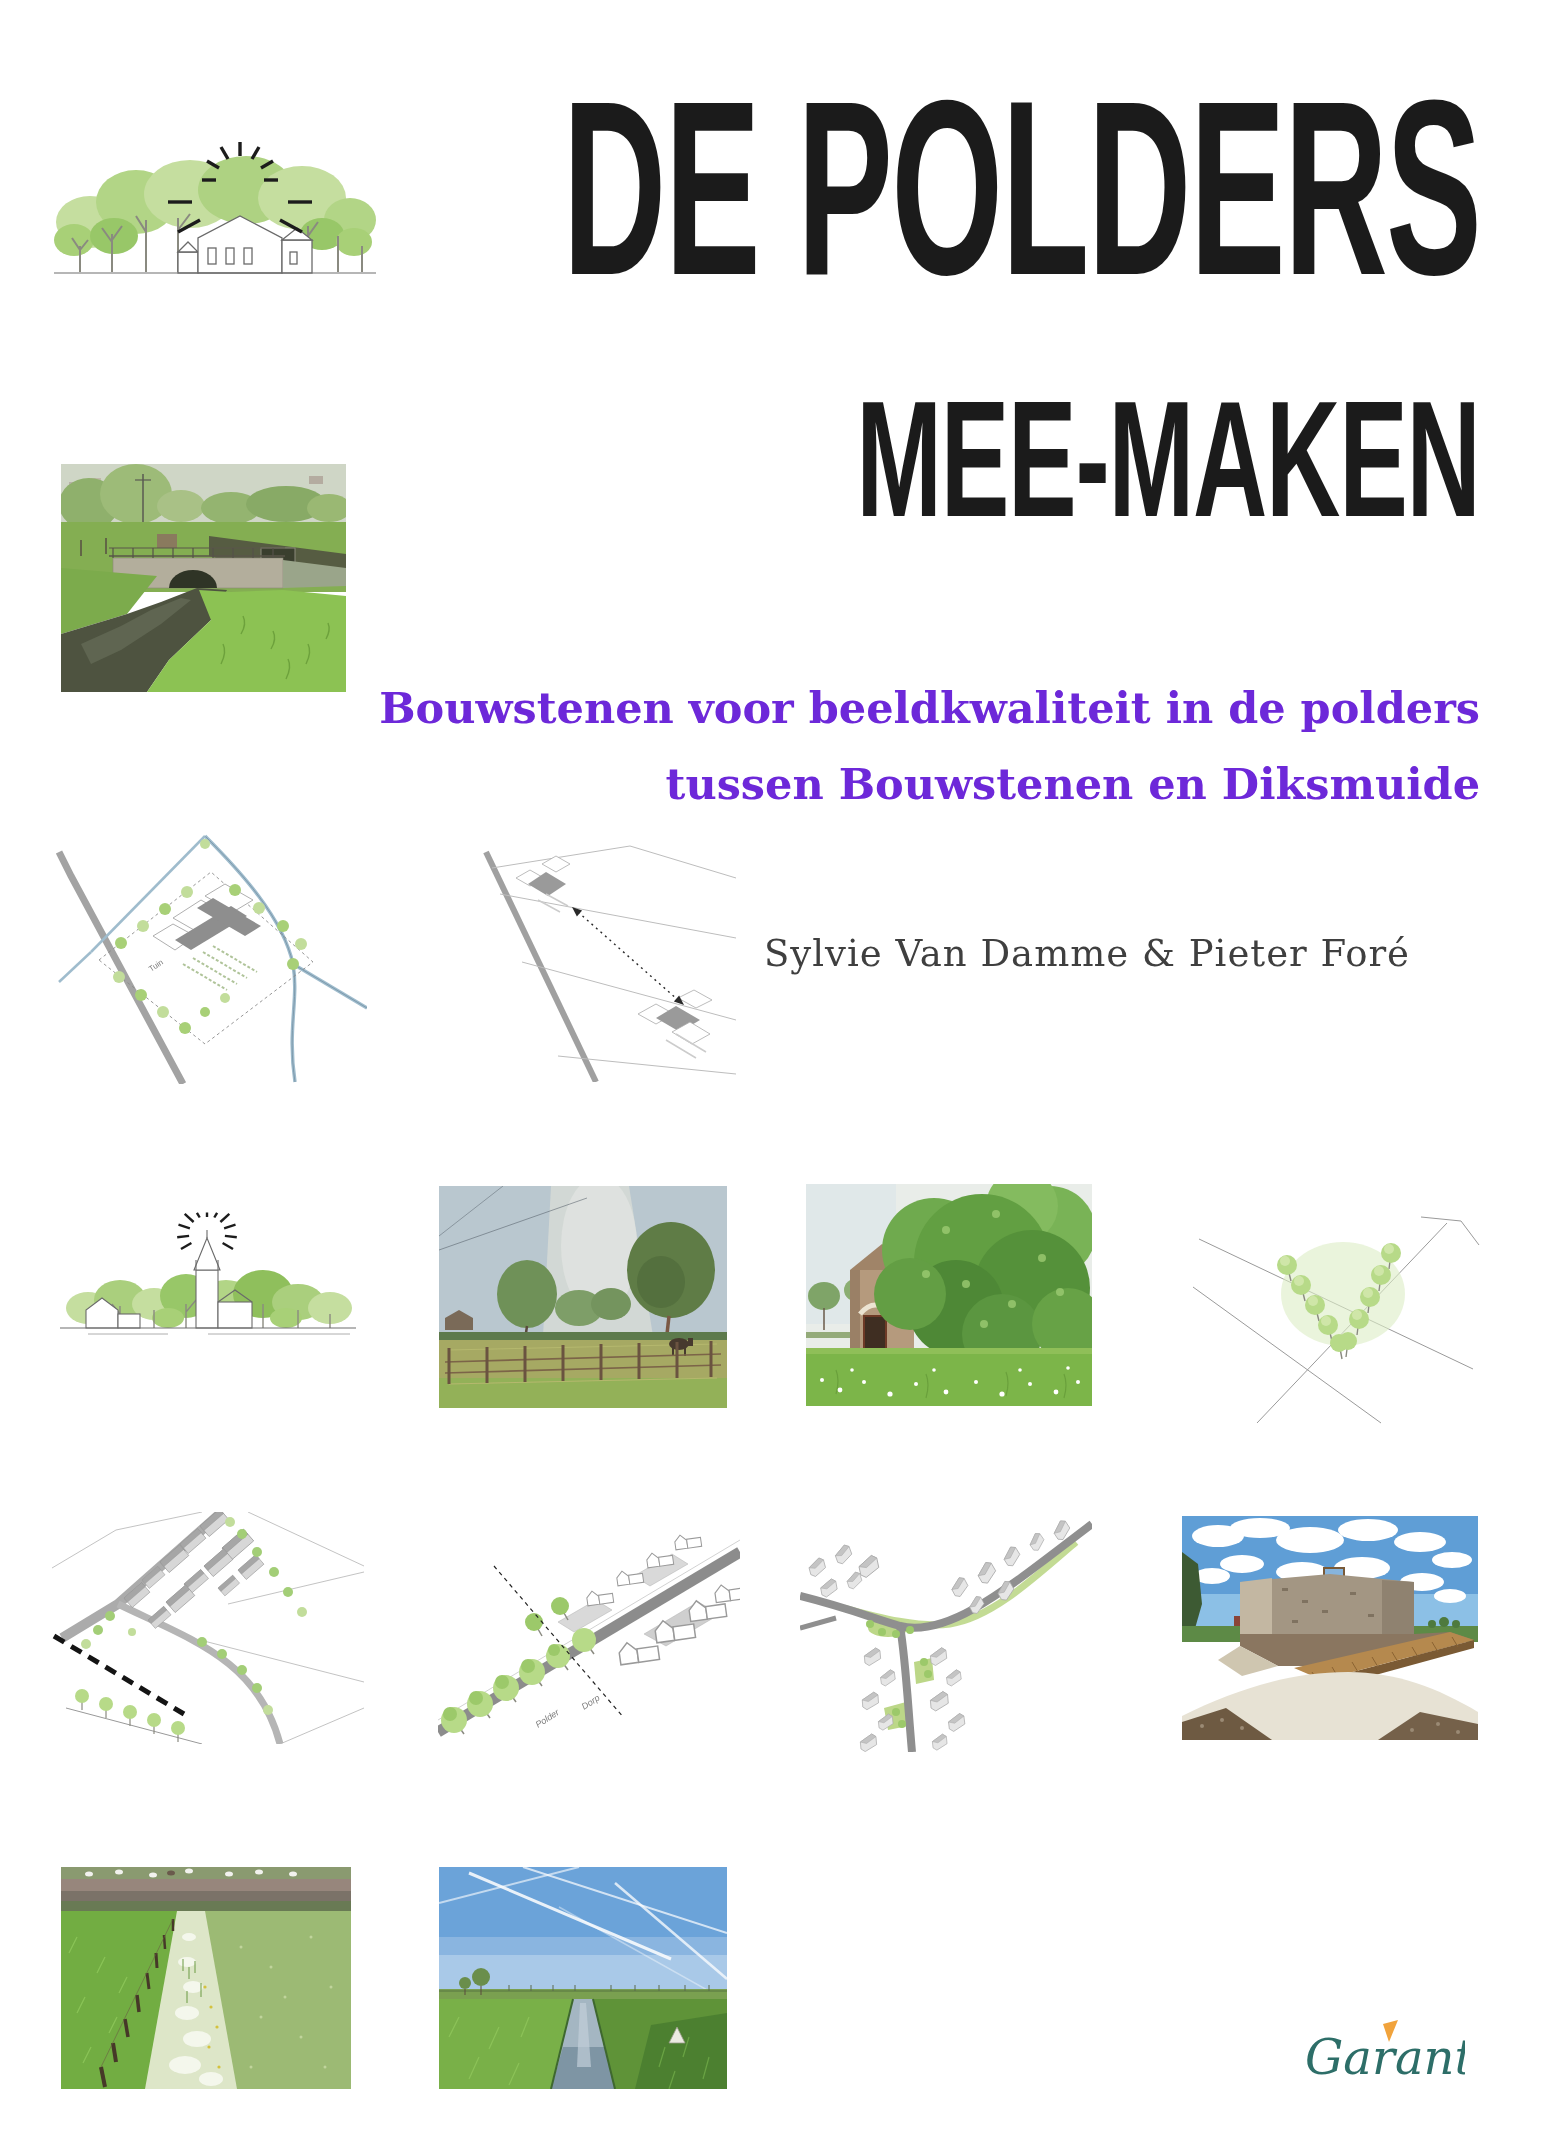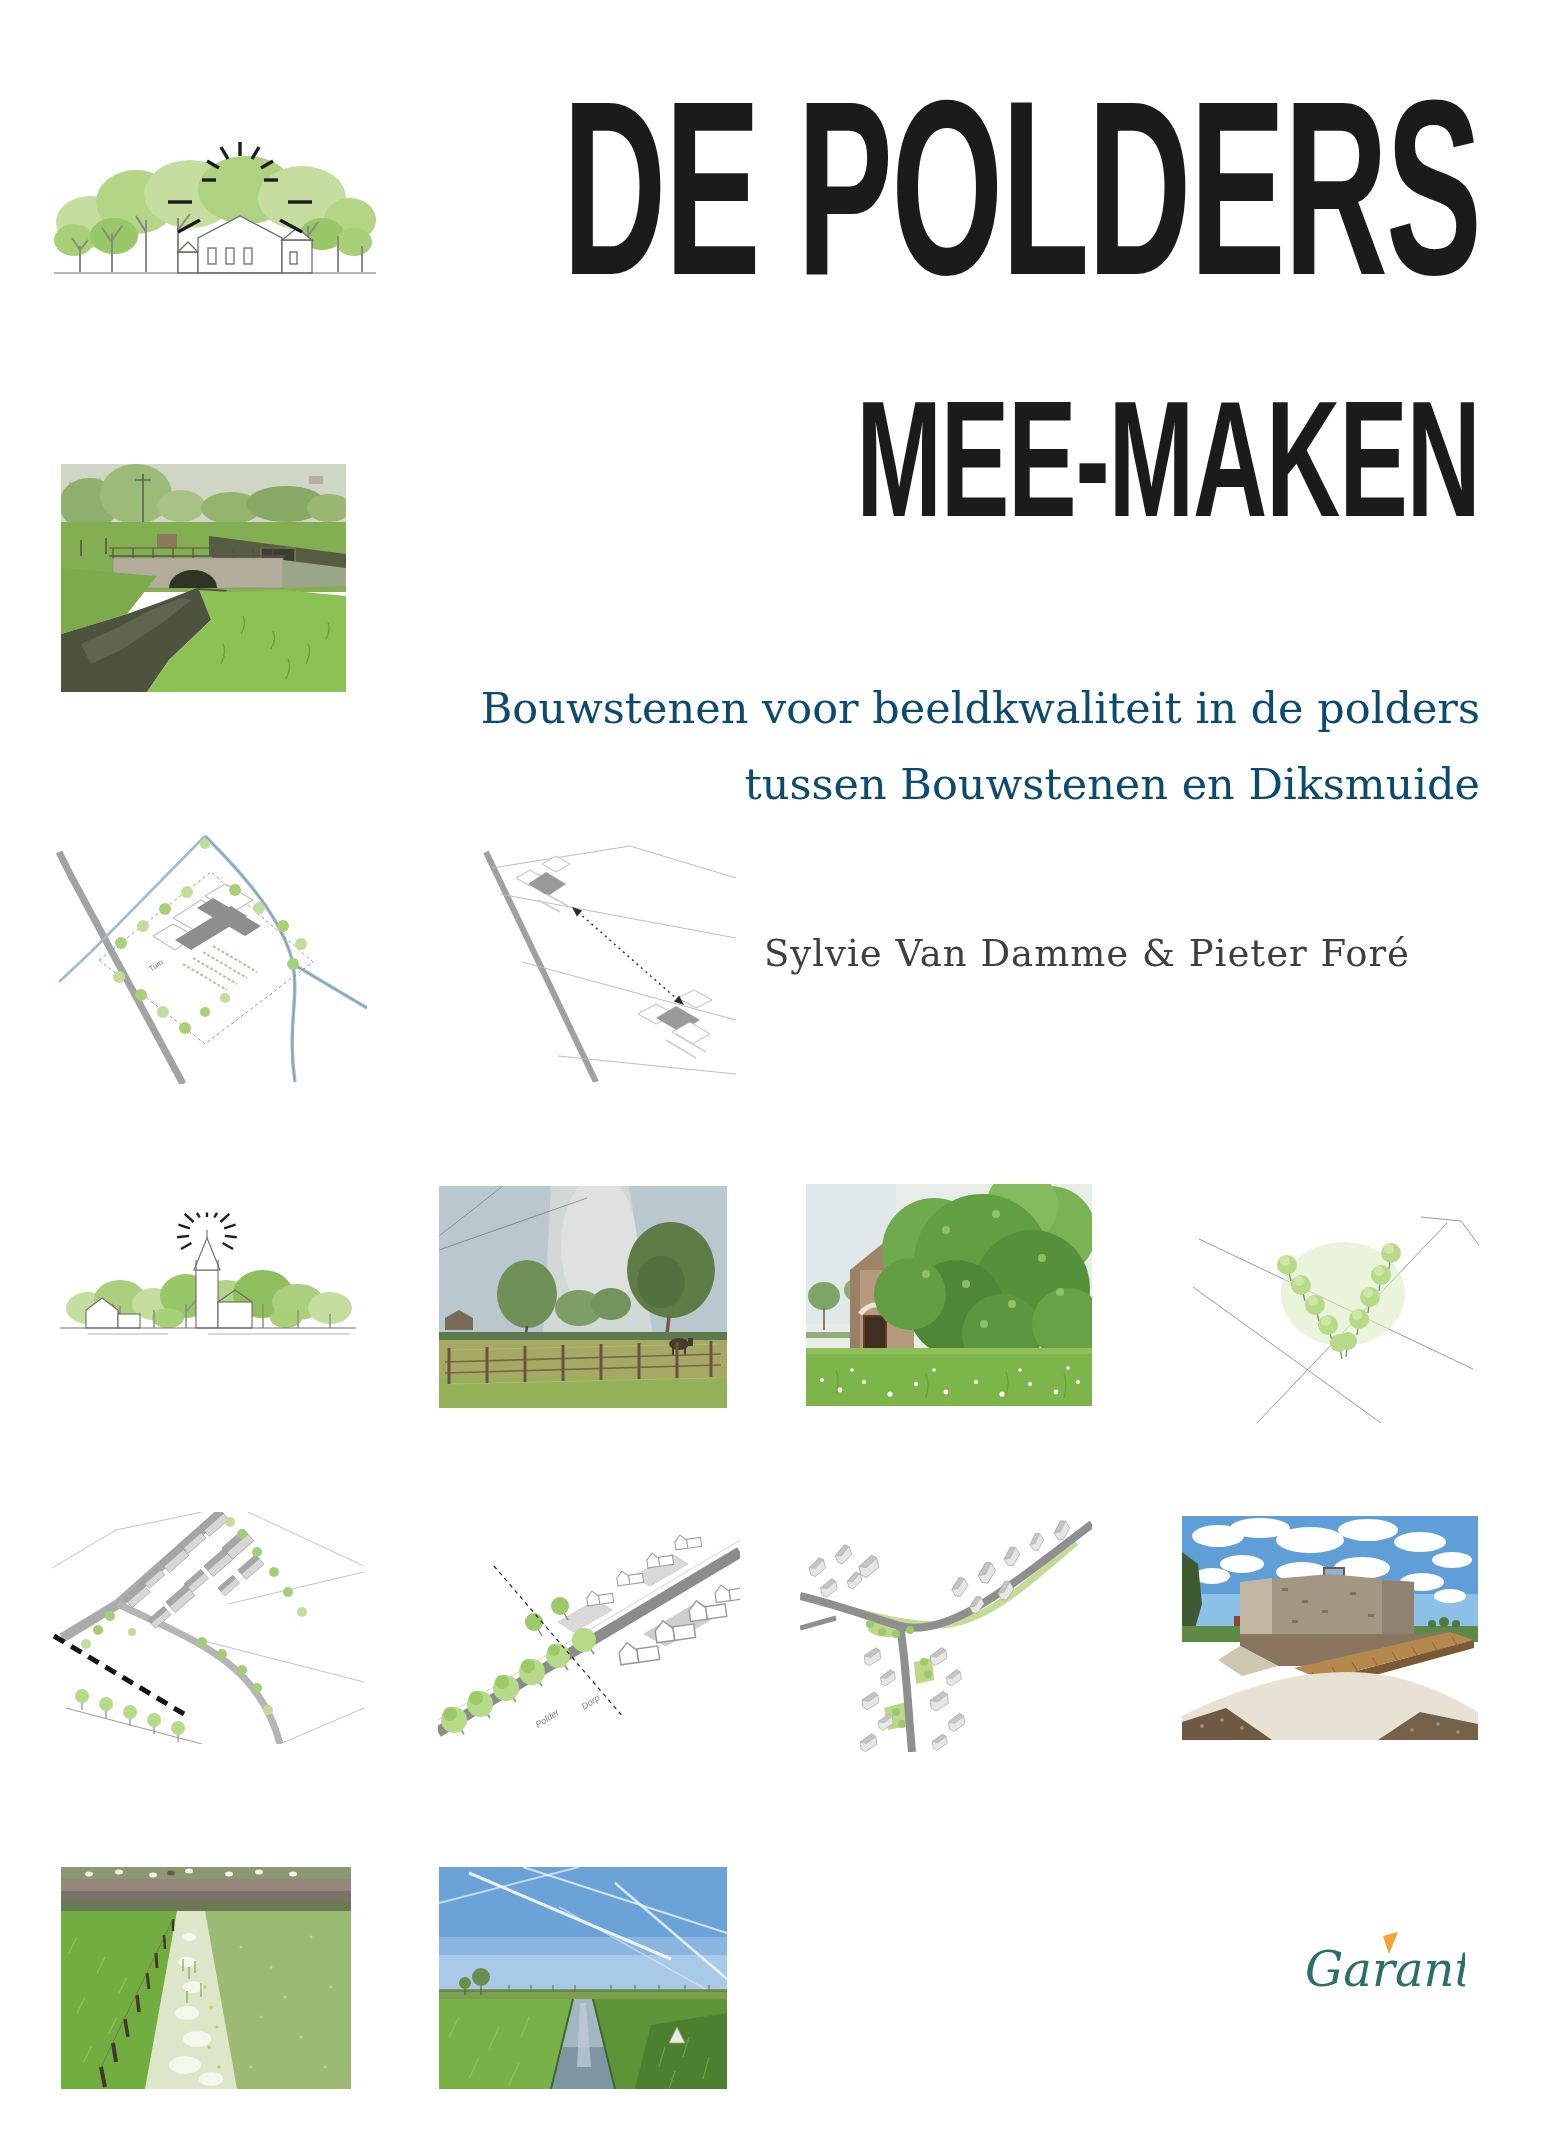--- a/index.html
+++ b/index.html
@@ -7,22 +7,22 @@
          font-family:"Liberation Sans",sans-serif;margin-top:24px;}
   .fig{position:absolute;margin:0;padding:0;}
   .fig svg{display:block;width:100%;height:100%;}
 
   .title-line{position:absolute;right:80px;color:#1b1b1b;font-weight:bold;line-height:1;
               white-space:nowrap;transform-origin:100% 0;}
   .t1{top:40px;font-size:248px;letter-spacing:-3px;transform:scaleX(0.58);}
   .t2{top:352px;font-size:166px;letter-spacing:-2px;transform:scaleX(0.62);}
 
   .subtitle{position:absolute;top:646px;right:80px;text-align:right;
-            font-family:"DejaVu Serif",serif;font-weight:normal;font-size:43px;
-            line-height:76px;color:#0c4a6e;white-space:nowrap;}
+            font-family:"DejaVu Serif",serif;font-weight:bold;font-size:43px;
+            line-height:76px;color:#6d28d9;white-space:nowrap;}
   .authors{position:absolute;top:908px;right:150px;
            font-family:"DejaVu Serif",serif;font-weight:normal;font-size:37px;
            letter-spacing:1px;color:#3f3f3f;white-space:nowrap;}
 
   .diagram-label{font-family:"Liberation Sans",sans-serif;fill:#7d7d7d;}
   .logo-text{font-family:"DejaVu Serif",serif;font-style:italic;fill:#2d6e68;}
 </style>
 </head>
 <body>
 
@@ -810,20 +810,20 @@
       </g>
       <polygon points="134,132 154,132 176,222 112,222" fill="#a4b6c2"></polygon>
       <polygon points="124,180 166,180 176,222 112,222" fill="#7e95a4"></polygon>
       <polygon points="141,136 147,136 152,200 138,200" fill="#c2cfd8" opacity="0.7"></polygon>
       <line x1="134" y1="132" x2="112" y2="222" stroke="#3e682e" stroke-width="2"></line>
       <line x1="154" y1="132" x2="176" y2="222" stroke="#3e682e" stroke-width="2"></line>
       <polygon points="238,160 246,176 230,176" fill="#eceae2" stroke="#9a9a8a" stroke-width="0.8"></polygon>
     </svg>
   </figure>
 
-  <figure class="fig" style="left:1295px;top:1908px;width:170px;height:70px;">
+  <figure class="fig" style="left:1295px;top:1996px;width:170px;height:70px;">
     <svg viewBox="0 0 170 70">
       <polygon points="88,4 103,0 94,22" fill="#f1a33c"></polygon>
       <text x="10" y="54" font-size="48" class="logo-text">Garant</text>
     </svg>
   </figure>
 
 </div>
 
 </body></html>

